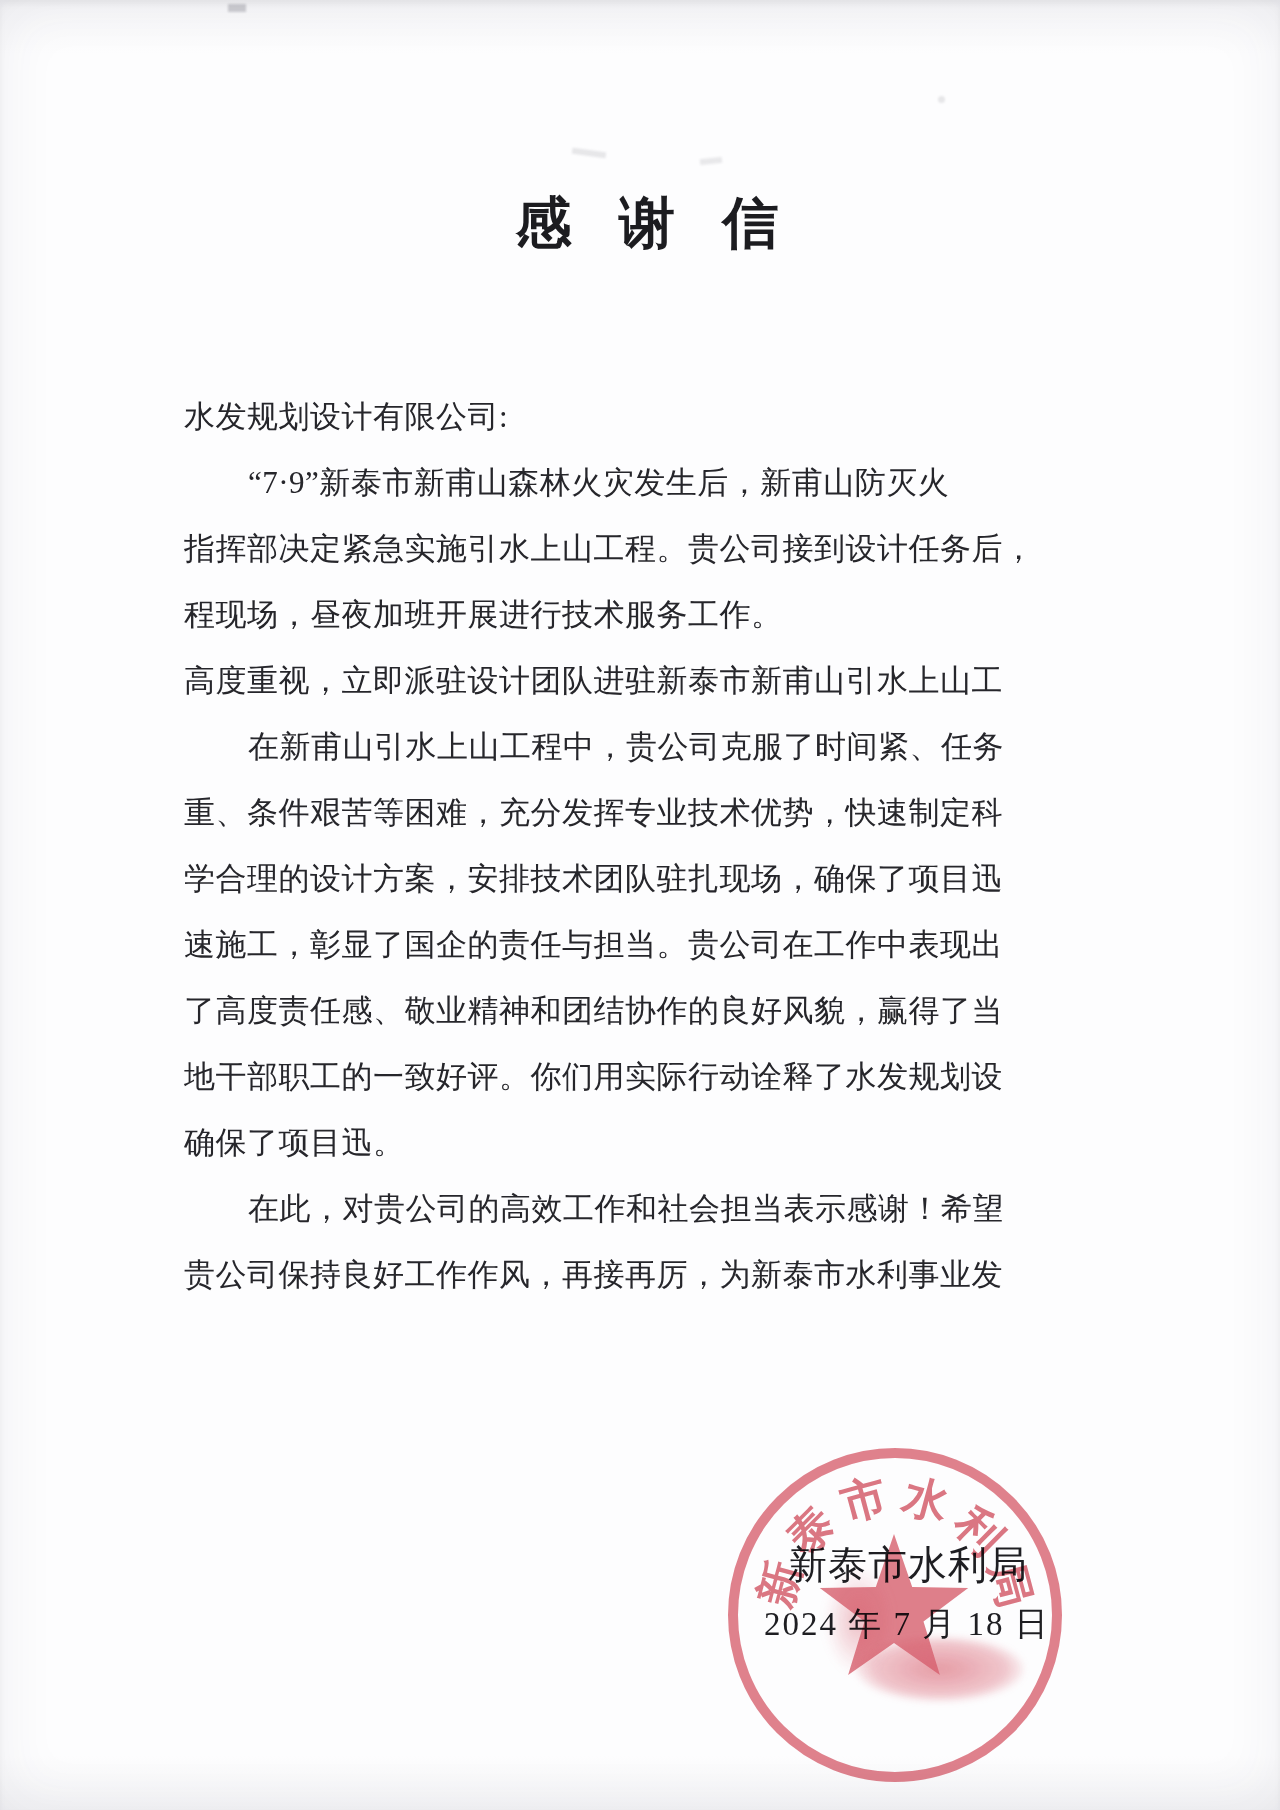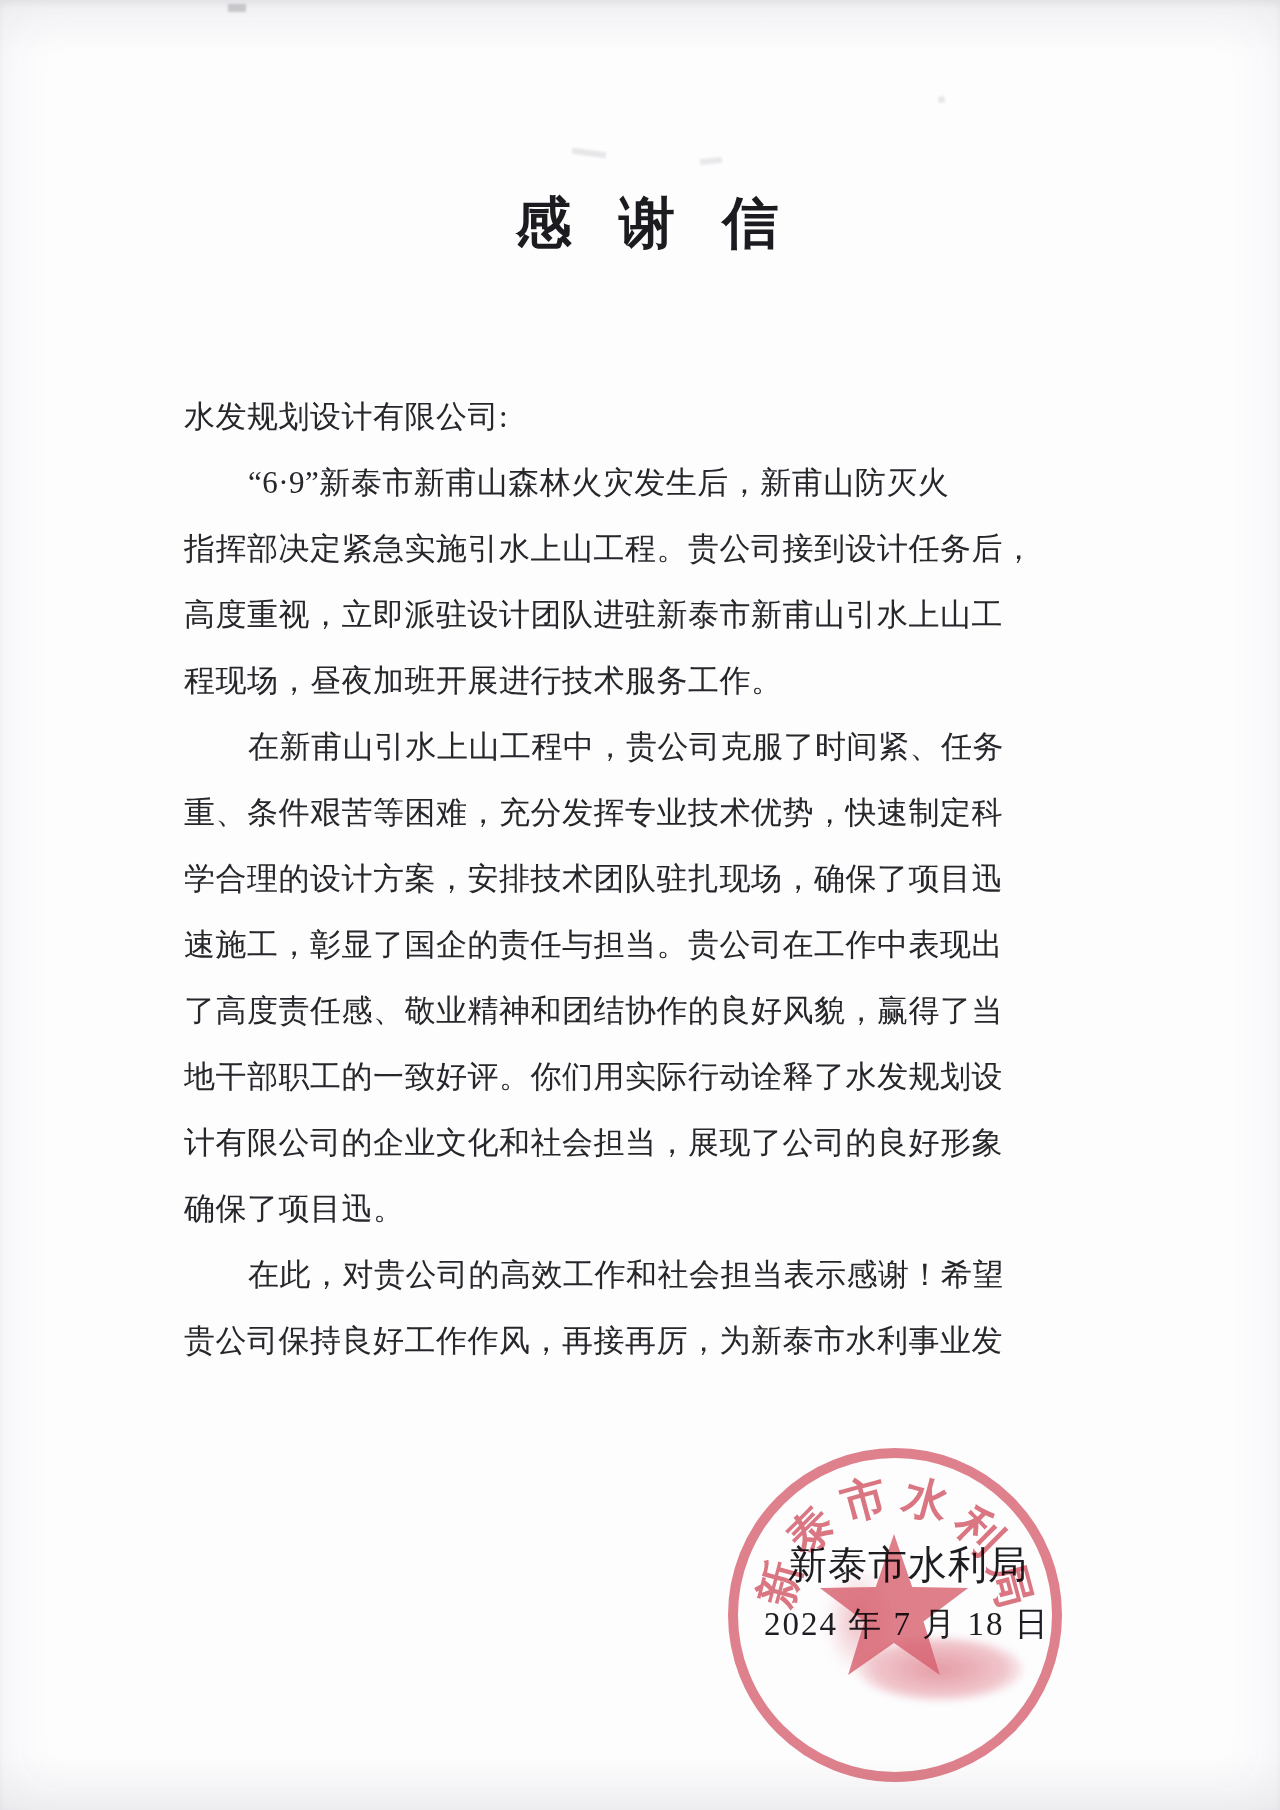--- a/index.html
+++ b/index.html
@@ -141,31 +141,30 @@
 
   <div class="artifact a1"></div>
   <div class="artifact a2"></div>
   <div class="artifact a3"></div>
   <div class="artifact a4"></div>
 
   <div class="title">感 谢 信</div>
 
   <div class="body-block">
     <span class="line">水发规划设计有限公司:</span>
-    <span class="line indent">“6·9”新泰市新甫山森林火灾发生后，新甫山防灭火</span>
+    <span class="line indent">“7·9”新泰市新甫山森林火灾发生后，新甫山防灭火</span>
     <span class="line">指挥部决定紧急实施引水上山工程。贵公司接到设计任务后，</span>
+    <span class="line">程现场，昼夜加班开展进行技术服务工作。</span>
     <span class="line">高度重视，立即派驻设计团队进驻新泰市新甫山引水上山工</span>
-    <span class="line">程现场，昼夜加班开展进行技术服务工作。</span>
     <span class="line indent">在新甫山引水上山工程中，贵公司克服了时间紧、任务</span>
     <span class="line">重、条件艰苦等困难，充分发挥专业技术优势，快速制定科</span>
     <span class="line">学合理的设计方案，安排技术团队驻扎现场，确保了项目迅</span>
     <span class="line">速施工，彰显了国企的责任与担当。贵公司在工作中表现出</span>
     <span class="line">了高度责任感、敬业精神和团结协作的良好风貌，赢得了当</span>
     <span class="line">地干部职工的一致好评。你们用实际行动诠释了水发规划设</span>
-    <span class="line">计有限公司的企业文化和社会担当，展现了公司的良好形象</span>
     <span class="line">确保了项目迅。</span>
     <span class="line indent">在此，对贵公司的高效工作和社会担当表示感谢！希望</span>
     <span class="line">贵公司保持良好工作作风，再接再厉，为新泰市水利事业发</span>
   </div>
 
   <div class="signature">新泰市水利局</div>
   <div class="date">2024 年 7 月 18 日</div>
 
   <div class="stamp">
     <div class="stamp-ring"></div>

